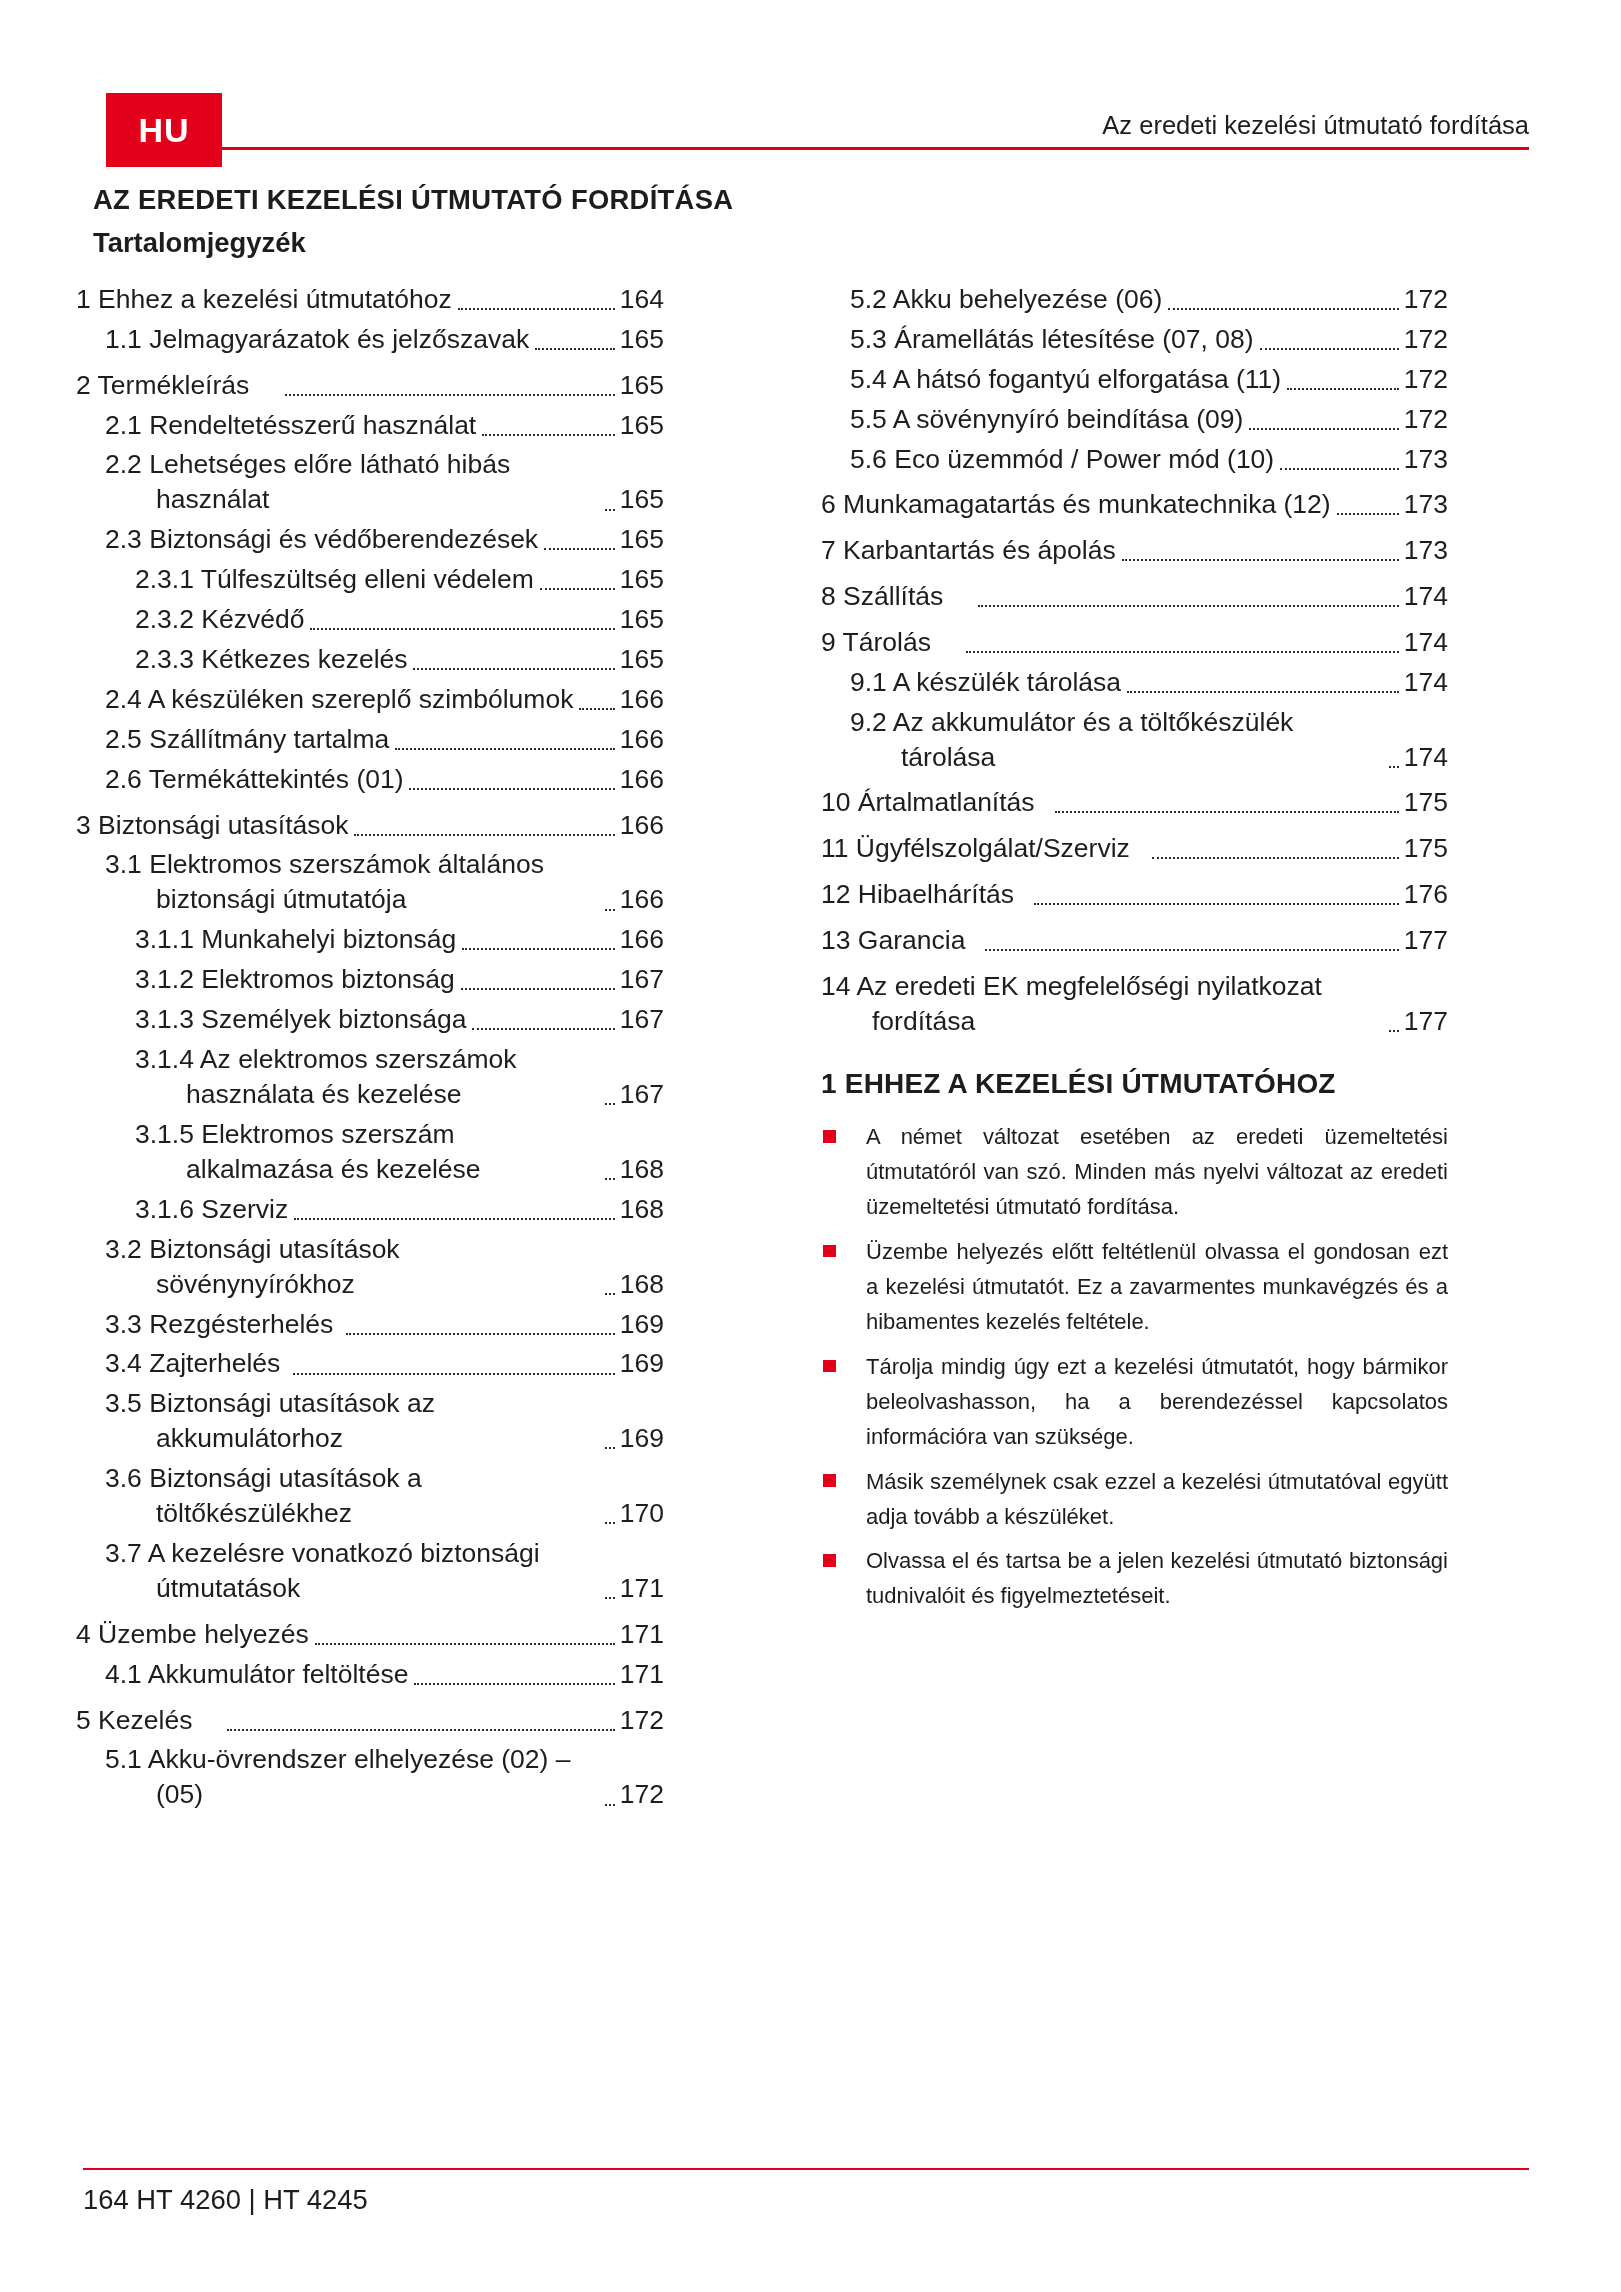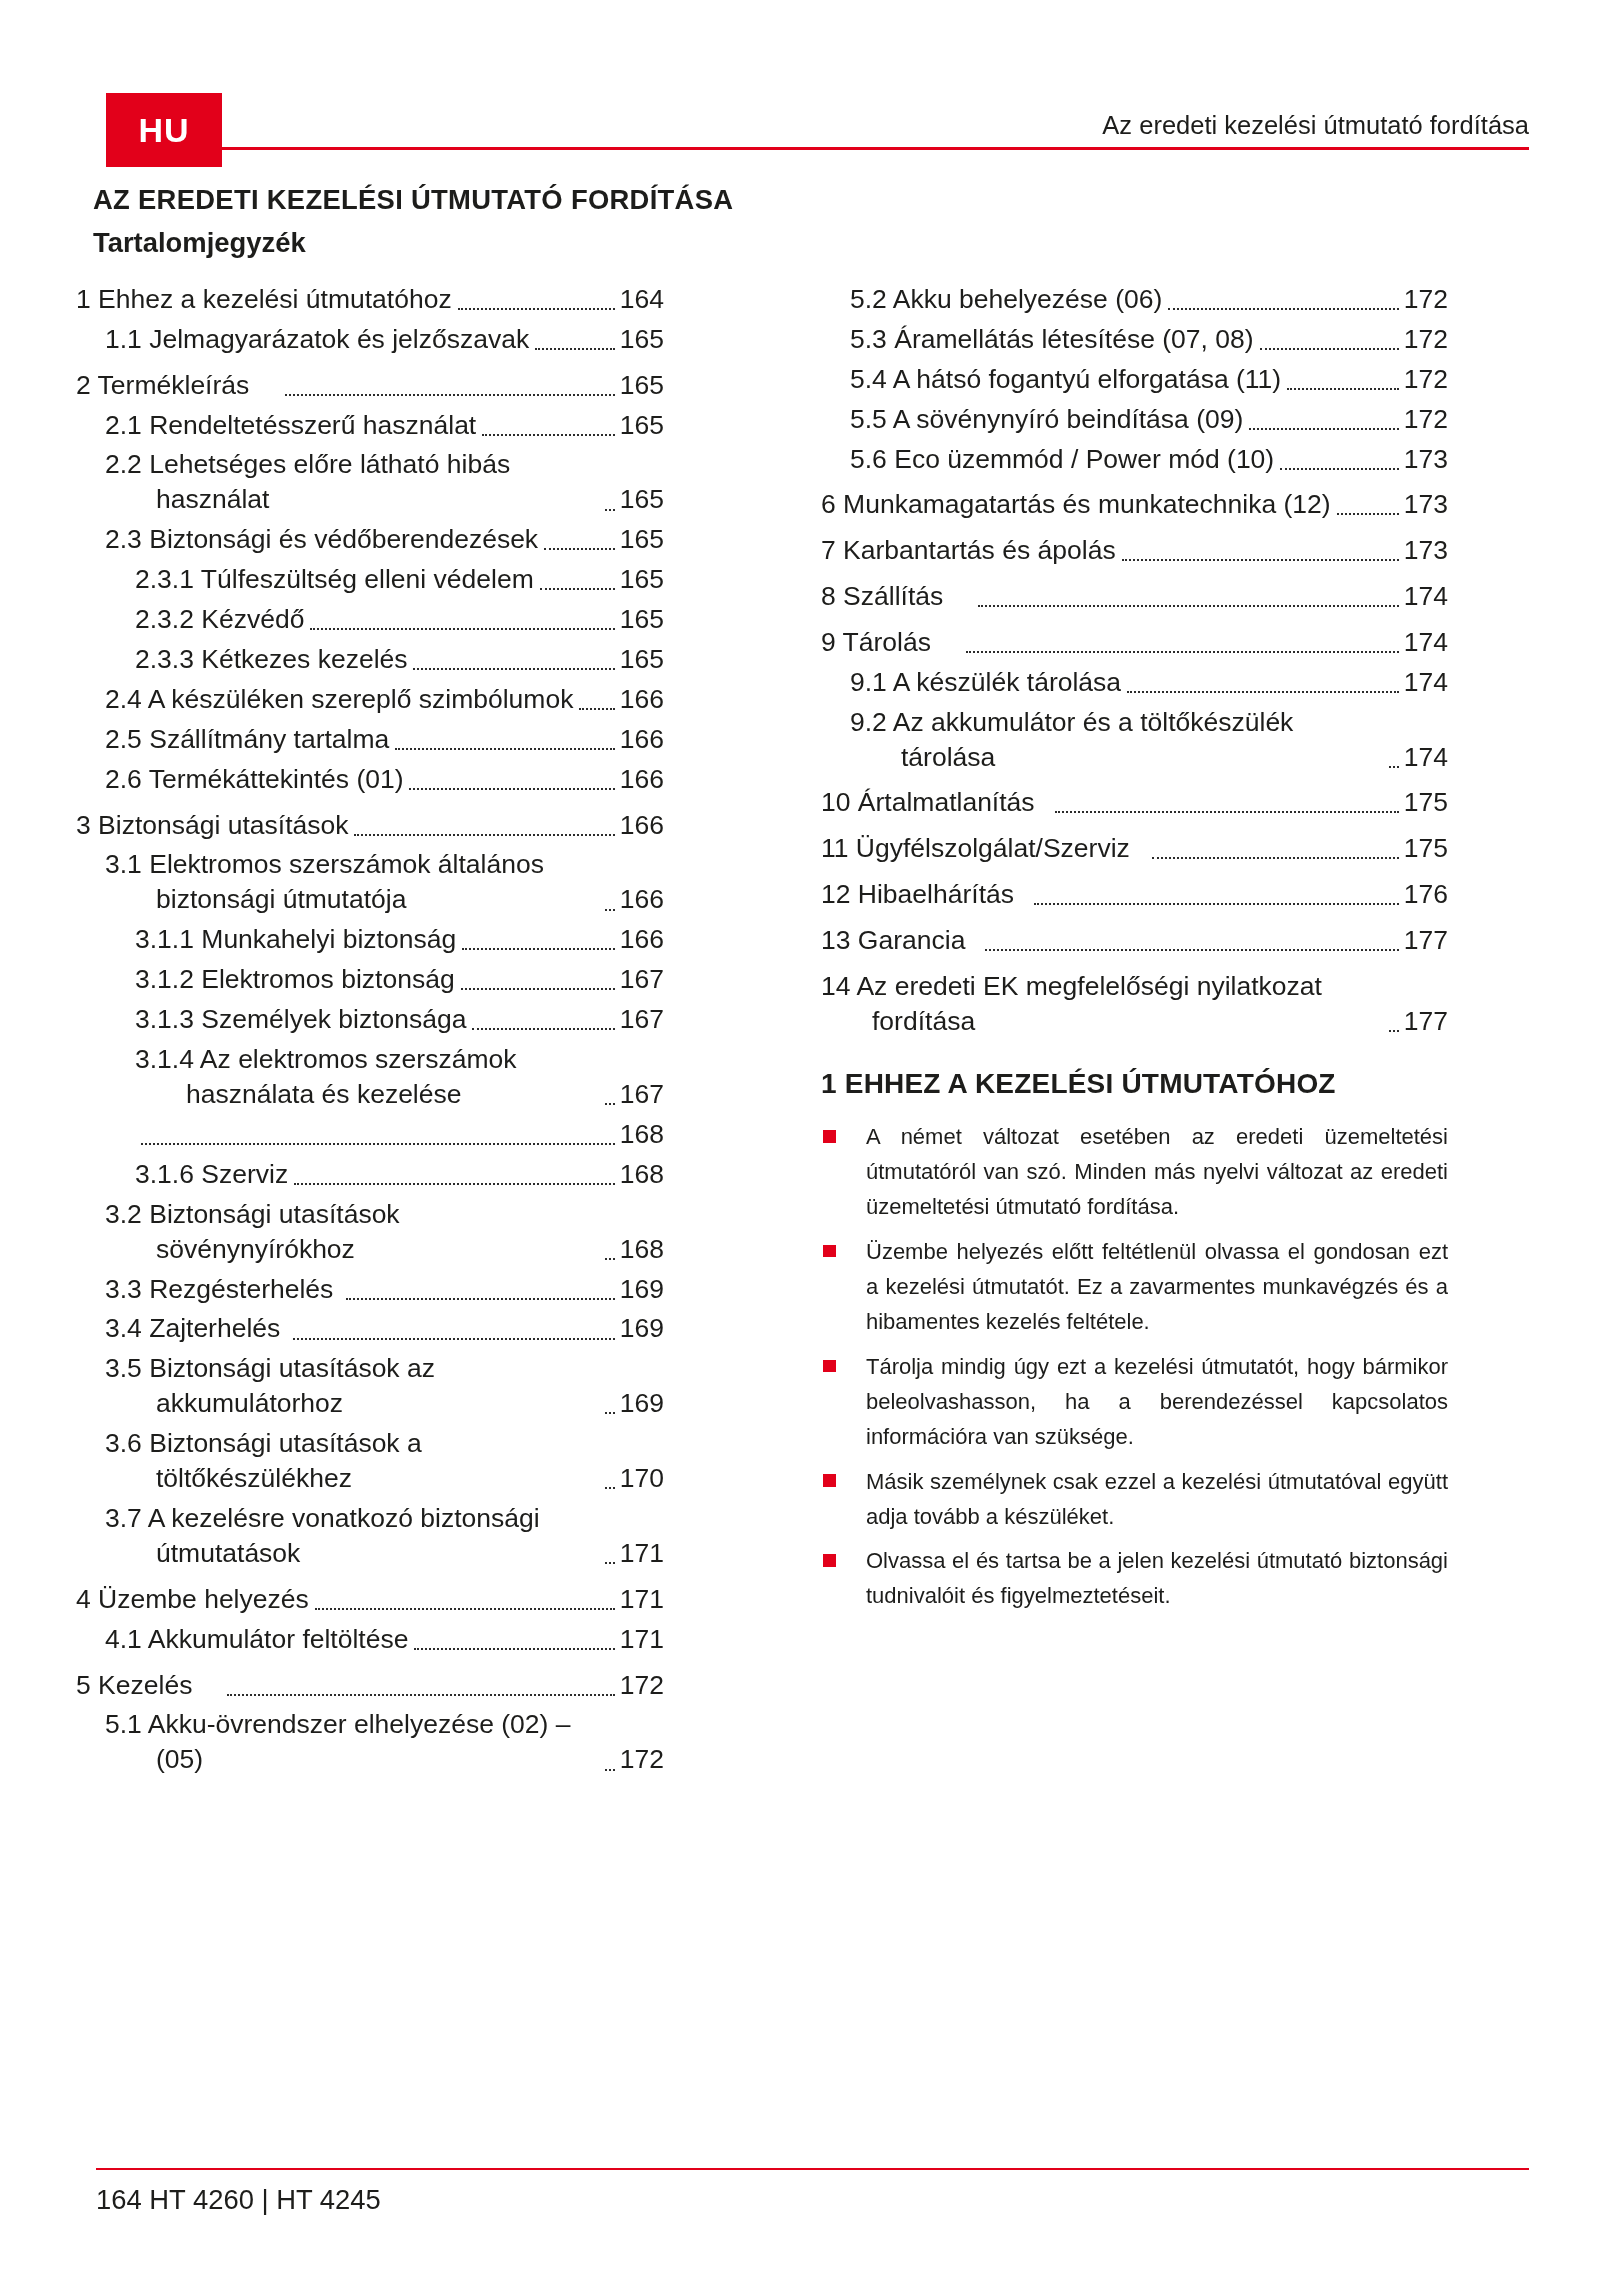--- a/index.html
+++ b/index.html
@@ -90,21 +90,21 @@
   }
   .bullet-marker {
     position: absolute; left: 2px; top: 10.8px;
     width: 12.7px; height: 12.7px;
     background: var(--accent);
     display: inline-block;
   }
 
   
   .footer {
-    position: absolute; left: 96px; right: 92px; top: 2168px;
+    position: absolute; left: 83px; right: 92px; top: 2168px;
     border-top: 2.9px solid var(--accent);
     padding-top: 13.7px;
     font-size: 27.4px;
   }
 </style>
 </head>
 <body>
 
 <div class="page">
 
@@ -203,20 +203,21 @@
           <span class="toc-label">3.1.3 Személyek biztonsága</span>
           <span class="toc-leader"></span>
           <span class="toc-page">167</span>
         </div>
         <div class="toc-entry level2">
           <span class="toc-label">3.1.4 Az elektromos szerszámok használata és kezelése</span>
           <span class="toc-leader"></span>
           <span class="toc-page">167</span>
         </div>
         <div class="toc-entry level2">
+          <span class="toc-label">3.1.5 Elektromos szerszám alkalmazása és kezelése</span>
           <span class="toc-leader"></span>
           <span class="toc-page">168</span>
         </div>
         <div class="toc-entry level2">
           <span class="toc-label">3.1.6 Szerviz</span>
           <span class="toc-leader"></span>
           <span class="toc-page">168</span>
         </div>
         <div class="toc-entry level1">
           <span class="toc-label">3.2 Biztonsági utasítások sövénynyírókhoz</span>

